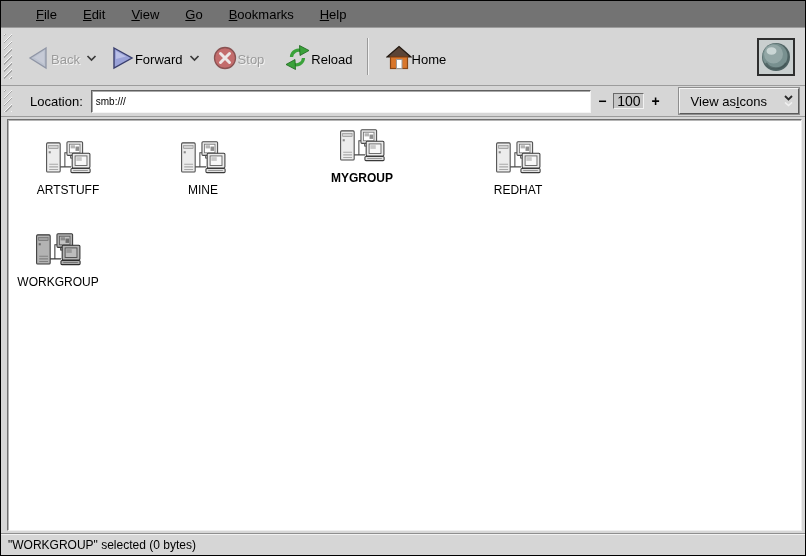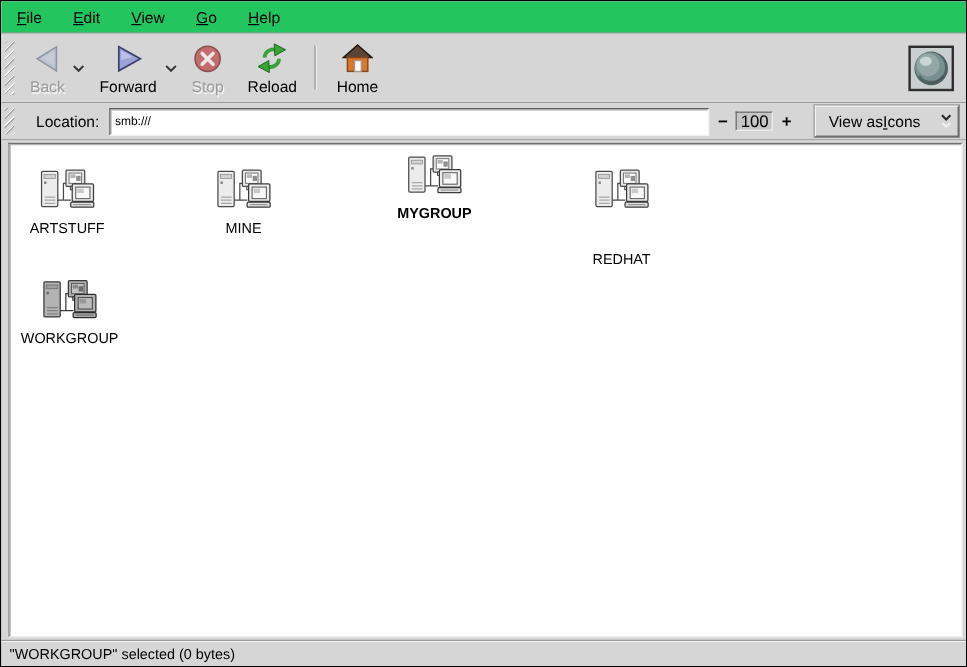--- a/index.html
+++ b/index.html
@@ -11,44 +11,44 @@
     font-family:"Liberation Sans","DejaVu Sans",sans-serif;
     color:#000;
     display:flex;flex-direction:column;
     overflow:hidden;
     position:relative;
   }
   
   .menubar{
     height:27px;flex:0 0 27px;
     display:flex;align-items:center;
-    padding-left:0;
+    padding-left:22px;
     border-bottom:1px solid #9c9c9c;
     box-shadow:0 1px 0 #f2f2f2;
-    background:#22c55e;
+    background:#737373;
   }
   .menu-item{
     padding:3px 13px;font-size:13px;cursor:default;
   }
   .mn{text-decoration:underline;}
   
   .toolbar{
     height:58px;flex:0 0 58px;
     display:flex;align-items:stretch;
     padding:2px 6px 2px 2px;
     border-bottom:1px solid #9c9c9c;
     box-shadow:0 1px 0 #f2f2f2;
     background:#d6d6d6;
   }
   .grip{
     width:8px;margin:4px 3px 4px 1px;
     background:repeating-linear-gradient(135deg,#f5f5f5 0 1px,#a8a8a8 1px 2px,#d6d6d6 2px 5px);
   }
   .tbtn{
-    display:flex;flex-direction:column;align-items:center;justify-content:flex-start;
+    display:flex;flex-direction:row;align-items:center;justify-content:flex-start;
     padding:4px 9px 2px;border:1px solid transparent;
   }
   .tbtn .ticon{height:27px;display:flex;align-items:center;}
   .tbtn .tlabel{font-size:13px;margin-top:3px;}
   .tbtn.disabled .tlabel{color:#9b9b9b;text-shadow:1px 1px 0 #f4f4f4;}
   .chev{align-self:flex-start;margin-top:18px;margin-left:-4px;margin-right:2px;}
   .tsep{width:1px;background:#9a9a9a;box-shadow:1px 0 0 #f2f2f2;margin:8px 8px 8px 4px;}
   .spacer{flex:1;}
   .throbber{
     width:38px;height:38px;align-self:center;margin-right:4px;
@@ -150,20 +150,21 @@
   </symbol>
 </svg>
 
 <div class="window">
 
   <div class="menubar">
     <div class="menu-item"><span></span><span class="mn">F</span><span>ile</span></div>
     <div class="menu-item"><span></span><span class="mn">E</span><span>dit</span></div>
     <div class="menu-item"><span></span><span class="mn">V</span><span>iew</span></div>
     <div class="menu-item"><span></span><span class="mn">G</span><span>o</span></div>
+    <div class="menu-item"><span></span><span class="mn">B</span><span>ookmarks</span></div>
     <div class="menu-item"><span></span><span class="mn">H</span><span>elp</span></div>
   </div>
 
   <div class="toolbar">
     <div class="grip"></div>
 
     <div class="tbtn disabled">
       <span class="ticon">
         <svg width="26" height="26" viewBox="0 0 26 26">
           <polygon points="21,3 5,13 21,23" fill="#bcc2cf" stroke="#8f95a5" stroke-width="1.3"></polygon>
@@ -263,42 +264,42 @@
         <svg width="9" height="5" viewBox="0 0 9 5">
             <polyline points="1,0.5 4.5,3.5 8,0.5" fill="none" stroke="#f0f0f0" stroke-width="1.6"></polyline>
           </svg>
       </span>
     </div>
   </div>
 
   <div class="content">
     <div class="view">
 
-      <div class="icon-item" style="left:0px;top:20px;">
+      <div class="icon-item" style="left:12px;top:20px;">
         <svg class="net" width="48" height="36" viewBox="0 0 46 34">
             <use href="#net-icon"></use>
           </svg>
         <span class="ilabel">ARTSTUFF</span>
       </div>
 
       <div class="icon-item" style="left:147px;top:20px;">
         <svg class="net" width="48" height="36" viewBox="0 0 46 34">
             <use href="#net-icon"></use>
           </svg>
         <span class="ilabel">MINE</span>
       </div>
 
       <div class="icon-item" style="left:306px;top:8px;font-weight:bold;">
         <svg class="net" width="48" height="36" viewBox="0 0 46 34">
             <use href="#net-icon"></use>
           </svg>
         <span class="ilabel">MYGROUP</span>
       </div>
 
-      <div class="icon-item" style="left:462px;top:20px;gap:26px;">
+      <div class="icon-item" style="left:462px;top:20px;">
         <svg class="net" width="48" height="36" viewBox="0 0 46 34">
             <use href="#net-icon"></use>
           </svg>
         <span class="ilabel">REDHAT</span>
       </div>
 
       <div class="icon-item selected" style="left:2px;top:112px;">
         <svg class="net" width="48" height="36" viewBox="0 0 46 34">
             <use href="#net-icon"></use>
           </svg>

